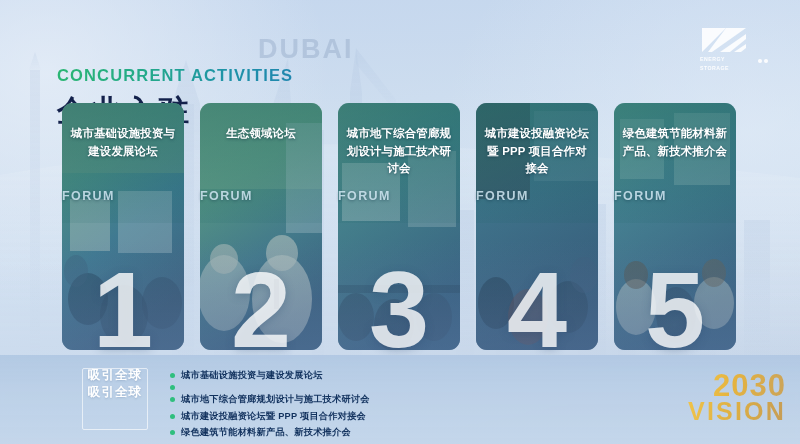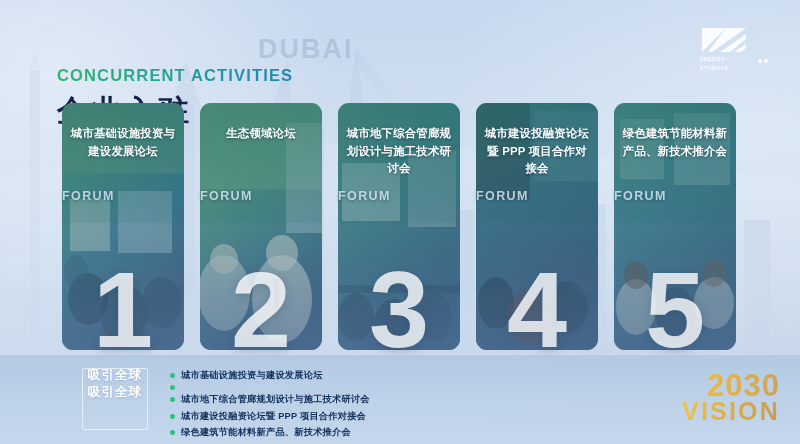--- a/index.html
+++ b/index.html
@@ -184,21 +184,21 @@
   .agenda-item { display: flex; align-items: center; gap: 6px; }
   .agenda-dot {
     width: 5px; height: 5px; border-radius: 50%;
     background: #2fbf7e; flex: 0 0 5px;
   }
   .agenda-label {
     font-size: 9.2px; font-weight: 700; color: #12325e;
     letter-spacing: 0.25px; white-space: nowrap;
   }
   .vision-logo {
-    position: absolute; right: 20px; top: 16px;
+    position: absolute; right: 14px; top: 16px;
     text-align: right; line-height: 0.94;
   }
   .vision-2030 {
     font-size: 31px; font-weight: 700; letter-spacing: 1px;
     background: linear-gradient(100deg, #f2c94c 0%, #e5b33f 45%, #caa35a 100%);
     -webkit-background-clip: text; background-clip: text;
     color: transparent; -webkit-text-fill-color: transparent;
   }
   .vision-word {
     font-size: 25px; font-weight: 700; letter-spacing: 2.2px;

